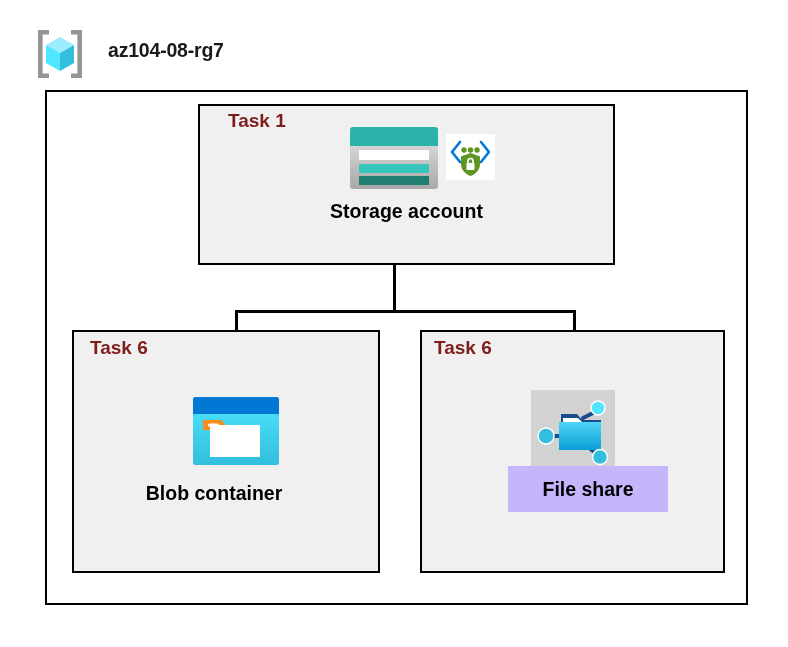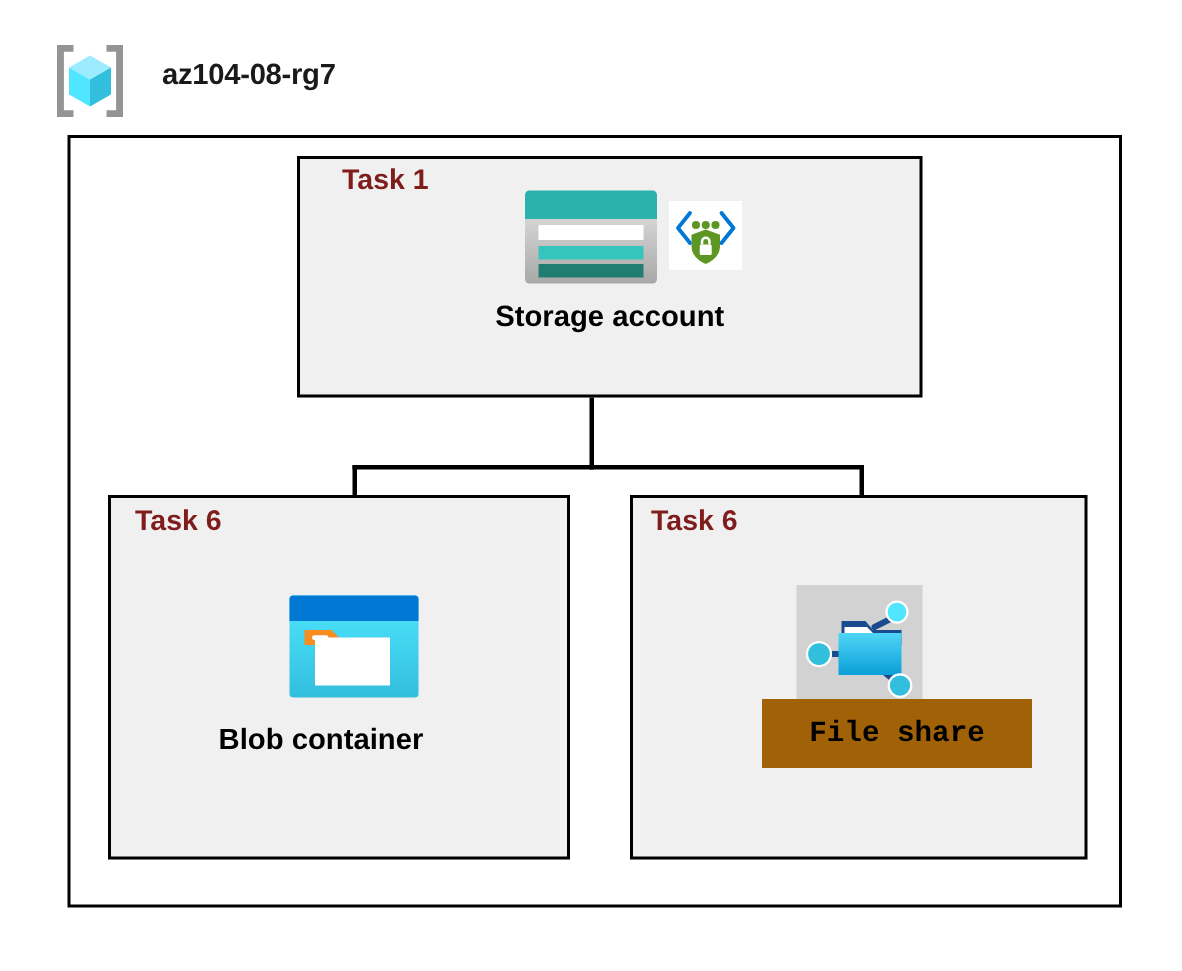--- a/index.html
+++ b/index.html
@@ -81,22 +81,22 @@
     position: absolute;
     font-size: 19.5px;
     font-weight: bold;
     color: #000000;
     white-space: nowrap;
     text-align: center;
   }
   #storage-label { left: 198px; top: 200px; width: 417px; }
   #blob-label    { left: 72px;  top: 482px; width: 284px; }
   #fileshare-label {
-    left: 508px; top: 466px; width: 180px; height: 46px;
-    line-height: 46px; background: #a16207; font-family: Liberation Mono, monospace;
+    left: 508px; top: 466px; width: 160px; height: 46px;
+    line-height: 46px; background: #c4b5fd;
   }
 
   
   .connector {
     position: absolute;
     background: #000000;
   }
   #conn-trunk  { left: 393px; top: 225px; width: 2.5px; height: 88px; }
   #conn-bar    { left: 235px; top: 310px; width: 341px; height: 2.5px; }
   #conn-left   { left: 235px; top: 310px; width: 2.5px; height: 82px; }

